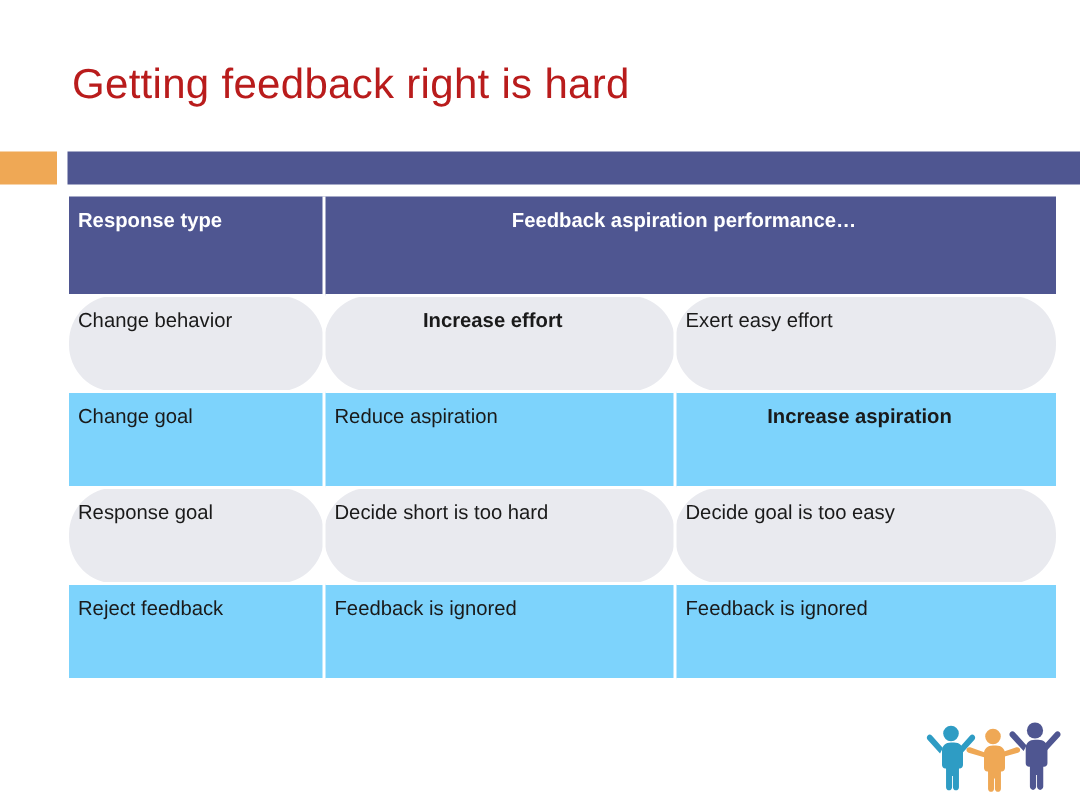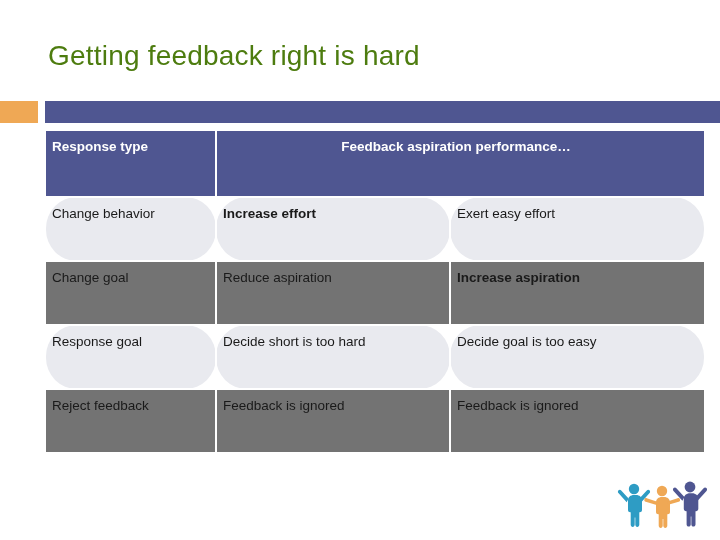--- a/index.html
+++ b/index.html
@@ -15,21 +15,21 @@
     position: relative;
   }
 
   
   .slide-title {
     position: absolute;
     left: 48px;
     top: 40px;
     font-size: 28px;
     font-weight: 400;
-    color: #4d7c0f;
+    color: #b91c1c;
     letter-spacing: 0.2px;
     white-space: nowrap;
   }
 
   
   .accent-row {
     position: absolute;
     left: 0;
     top: 101px;
     width: 720px;
@@ -89,22 +89,22 @@
   }
   td.hdr-sub {
     font-weight: 400;
   }
   tr.hdr-1 td { height: 49px; }
   tr.hdr-2 td { height: 44px; }
 
   
   tr.body-row td { height: 46px; }
   tr.row-light td { background: #E9EAEF; border-radius: 31px; }
-  tr.row-dark  td { background: #737373; }
-  td.bold-cell { font-weight: bold; }
+  tr.row-dark  td { background: #7dd3fc; }
+  td.bold-cell { font-weight: bold; text-align: center; }
 
   
   .figures {
     position: absolute;
     right: 12px;
     bottom: 4px;
     width: 92px;
     height: 62px;
   }
 </style>

